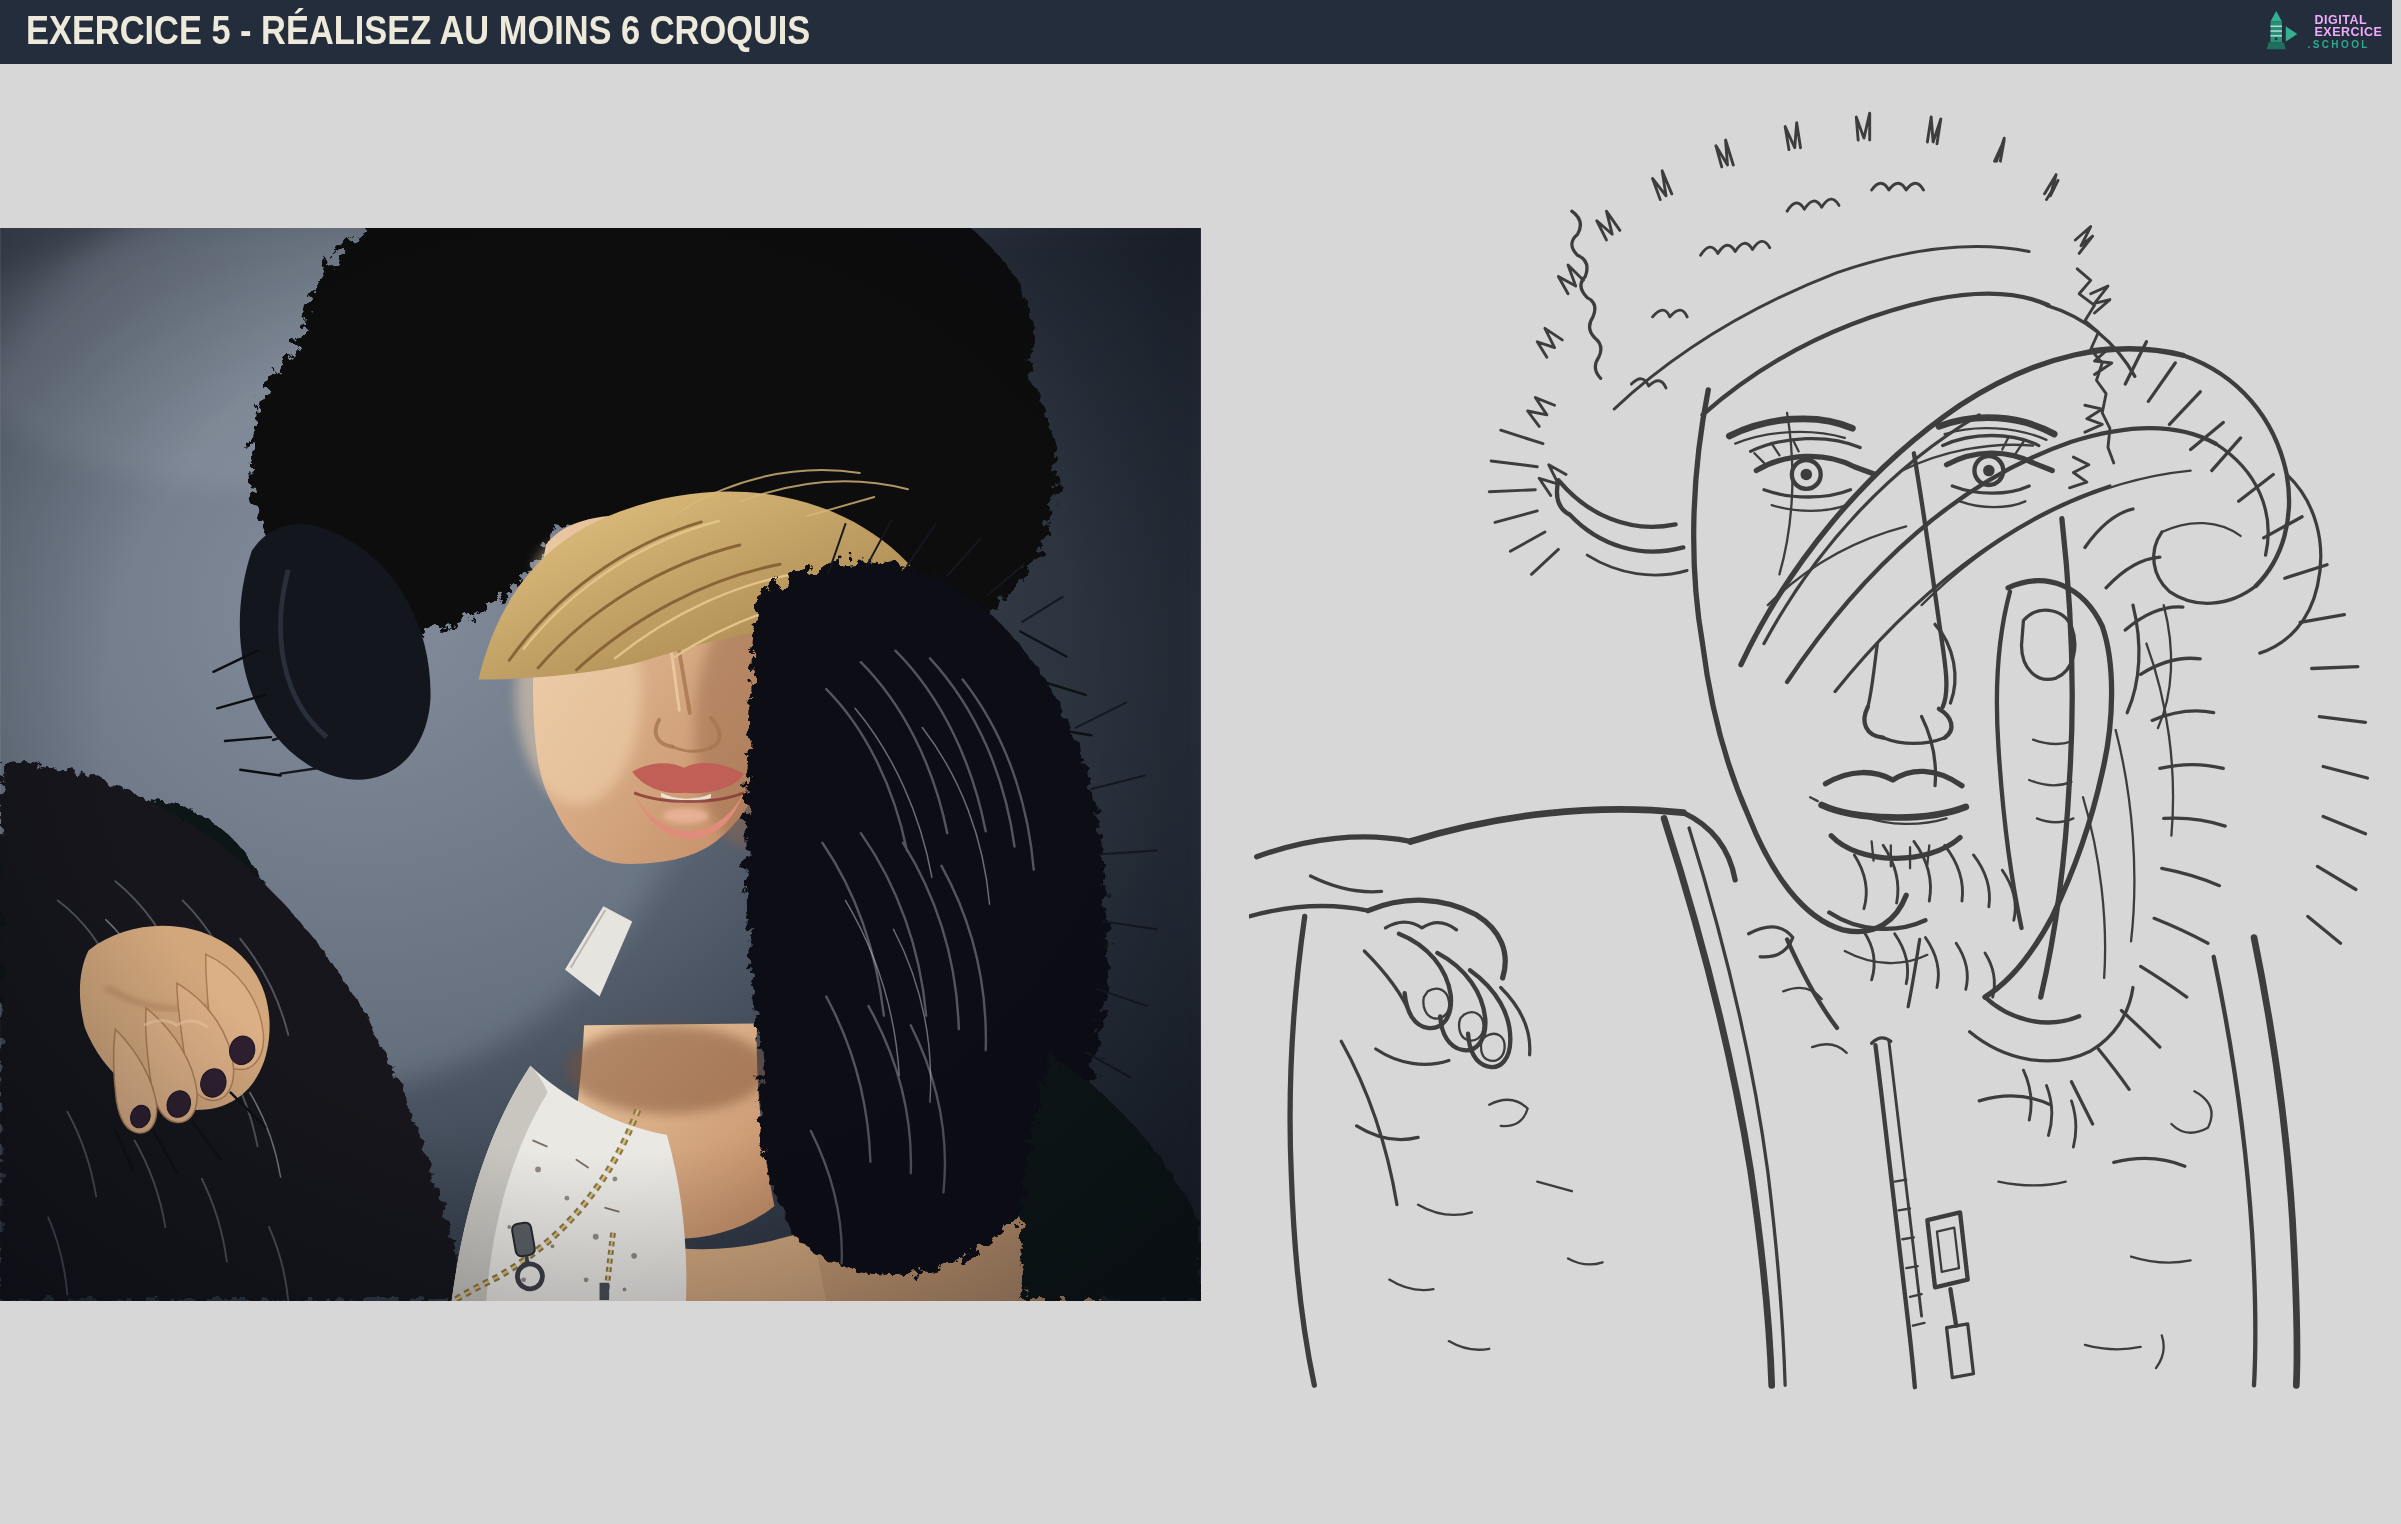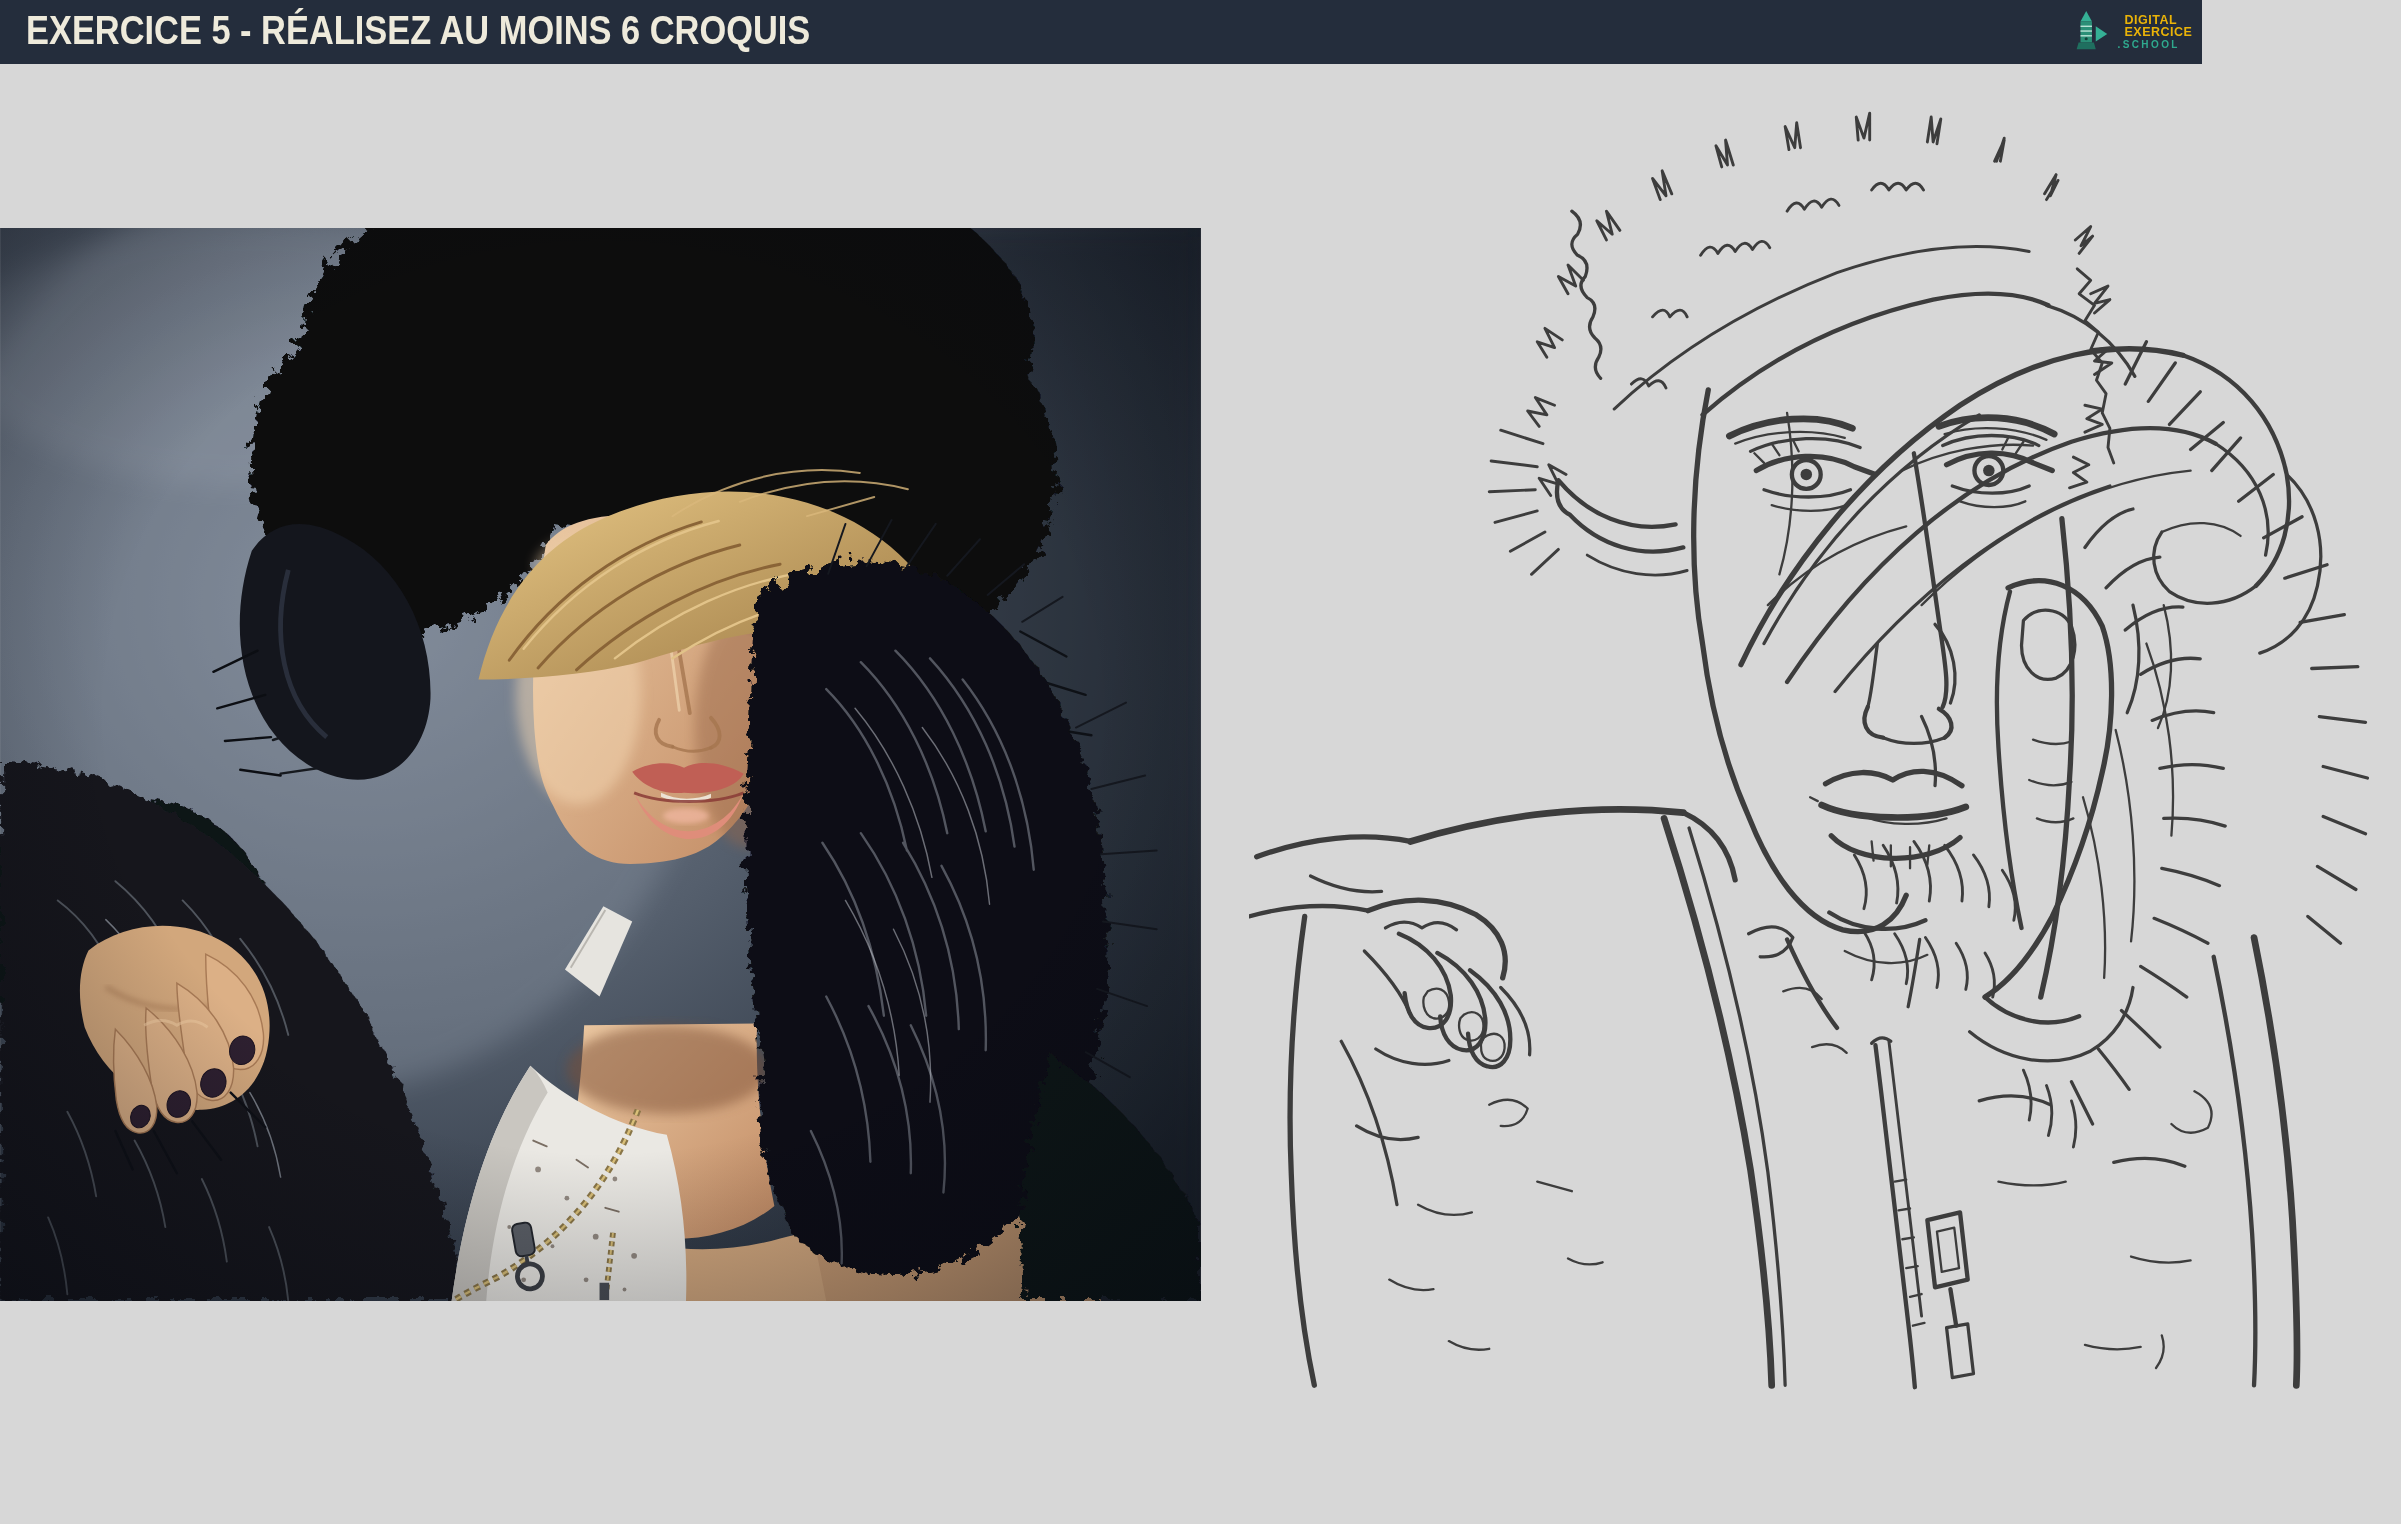--- a/index.html
+++ b/index.html
@@ -4,33 +4,33 @@
 <style>
   html,body{margin:0;padding:0;}
   body{
     width:2402px;height:1525px;overflow:hidden;position:relative;
     background:#d7d7d7;
     font-family:"Liberation Sans", sans-serif;
   }
   .abs{position:absolute;}
   
   #header{
-    left:0;top:0;width:2202px;height:64px;
+    left:0;top:0;width:2392px;height:64px;
     background:#242d3c;
     display:flex;align-items:center;justify-content:space-between;
   }
   #title{
     margin-left:26px;
     font-size:40px;font-weight:bold;letter-spacing:0px;
     transform:scaleX(.86);transform-origin:left center;
     color:#eeeadb;white-space:nowrap;margin-top:-3.8px;
   }
   #brand{display:flex;align-items:center;margin-right:9.6px;gap:5.8px;}
   #brand .words{display:flex;flex-direction:column;line-height:1;}
-  #brand .w1,#brand .w2{font-size:12.5px;font-weight:bold;color:#eab308;letter-spacing:0.5px;padding-left:7px;}
+  #brand .w1,#brand .w2{font-size:12.5px;font-weight:bold;color:#f0abfc;letter-spacing:0.5px;padding-left:7px;}
   #brand .w3{font-size:10px;font-weight:bold;color:#2fa98e;letter-spacing:2.4px;margin-top:1.9px;}
   
   #photoPanel{left:0;top:228px;width:1201px;height:1073px;}
   #sketchPanel{left:1249px;top:67px;width:1153px;height:1326px;}
   svg{display:block;}
   
   .sk{fill:none;stroke:#3d3d3d;stroke-linecap:round;stroke-linejoin:round;}
   .w2{stroke-width:2.4px;} .w25{stroke-width:3px;} .w3{stroke-width:3.4px;}
   .w4{stroke-width:4.5px;} .w5{stroke-width:5.5px;} .w6{stroke-width:7px;}
 </style>

